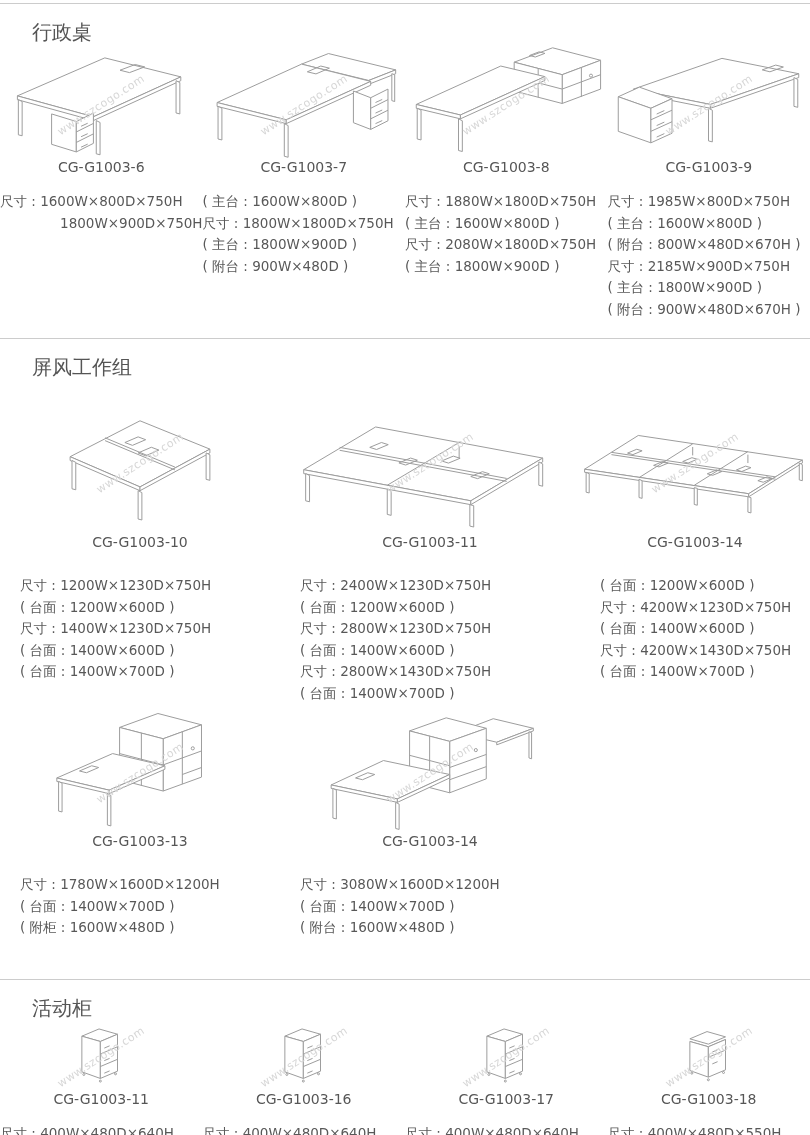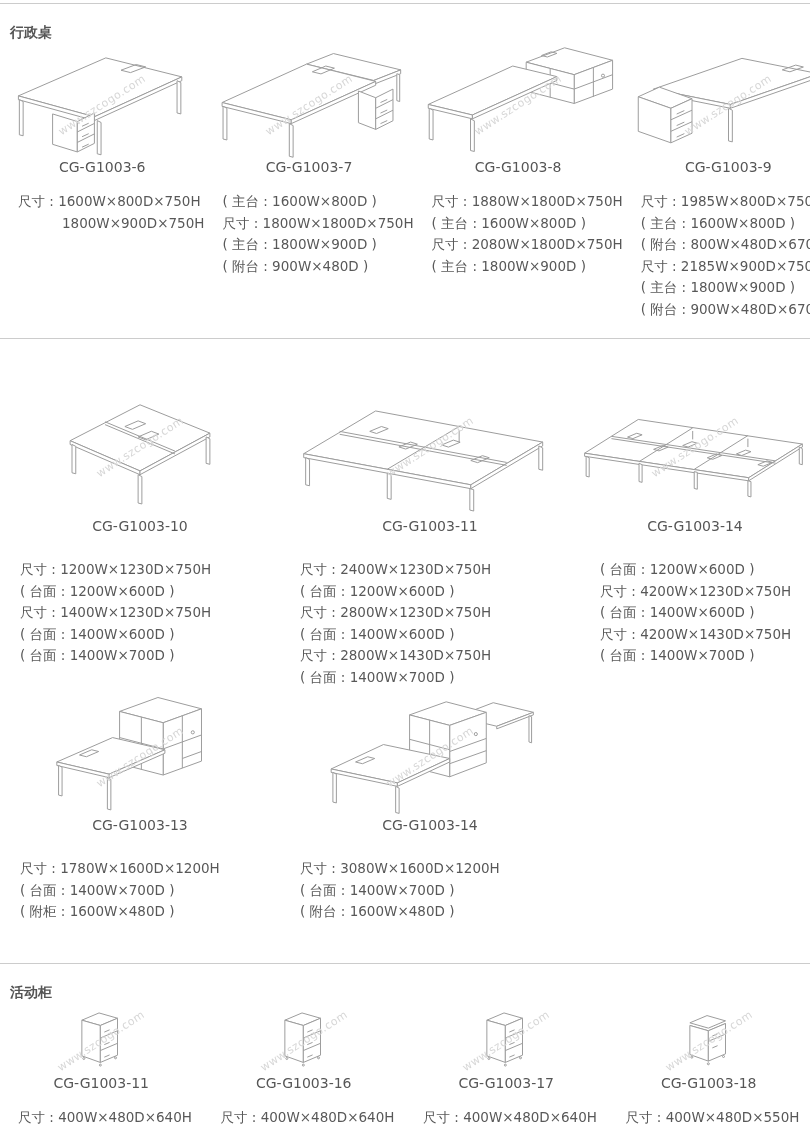--- a/index.html
+++ b/index.html
@@ -6,22 +6,22 @@
   html,body { background:#fff; }
   body {
     width: 810px; height: 1135px; overflow: hidden;
     font-family: "DejaVu Sans", "Liberation Sans", sans-serif;
     color: #585858;
   }
   .section { border-top: 1px solid #cccccc; }
   .section.first { margin-top: 3px; }
   .section-inner { padding: 20px 0 0 0; }
   .section-title {
-    font-size: 14px; font-weight: bold; color: #555;
-    padding-left: 10px; line-height: 16px;
+    font-size: 20px; font-weight: normal; color: #555;
+    padding-left: 32px; line-height: 16px;
   }
   .grid { display: grid; }
   .grid-4 { grid-template-columns: repeat(4, 1fr); }
   .grid-s2 { grid-template-columns: 280px 300px 230px; }
   .product { position: relative; }
   .img-box {
     position: relative; display: flex; align-items: center; justify-content: center;
     margin-top: 8px;
   }
   .s1 .img-box { height: 110px; }
@@ -31,24 +31,24 @@
   .wm {
     position: absolute; left: 50%; top: 52%;
     transform: translate(-50%,-50%) rotate(-33deg);
     font-size: 11px; color: #d7d7d7; letter-spacing: .5px; white-space: nowrap;
     pointer-events: none;
   }
   .code {
     text-align: center; font-size: 14px; color: #565656;
     margin-top: 0; line-height: 18px;
   }
-  .specs { margin-top: 15px; padding-left: 18px; }
+  .specs { margin-top: 15px; }
   .grid-s2 .specs { padding-left: 20px; margin-top: 24px; }
   .spec { font-size: 13.5px; line-height: 21.5px; color: #585858; white-space: pre; }
-  .spec.indent { padding-left: 44px; }
+  .spec.indent { padding-left: 44px; text-align: right; }
   .s1-pad { padding-bottom: 18px; }
   .s2-pad { padding-bottom: 40px; }
   svg { display: block; }
   svg * { vector-effect: non-scaling-stroke; }
   .ln { stroke:#9d9d9d; stroke-width:1; fill:#fff; stroke-linejoin:round; }
   .lo { stroke:#9d9d9d; stroke-width:1; fill:none; stroke-linejoin:round; }
 </style>
 </head>
 <body>
 
@@ -174,20 +174,21 @@
           <div class="spec">( 附台 : 900W×480D×670H )</div>
         </div>
       </div>
 
     </div>
   </div>
 </div>
 
 <div class="section">
   <div class="section-inner s2-pad">
+    <h2 class="section-title">屏风工作组</h2>
 
     <div class="grid grid-s2 s2r1">
 
       <div class="product">
         <div class="img-box">
           <svg width="170" height="130" viewBox="0 0 180 135">
             <polygon class="ln" points="16,64 90,26 164,56 90,96"></polygon>
             <polygon class="ln" points="16,64 90,96 90,100 16,68"></polygon>
             <polygon class="ln" points="90,96 164,56 164,60 90,100"></polygon>
             <line class="lo" x1="53" y1="44" x2="127" y2="75"></line>

